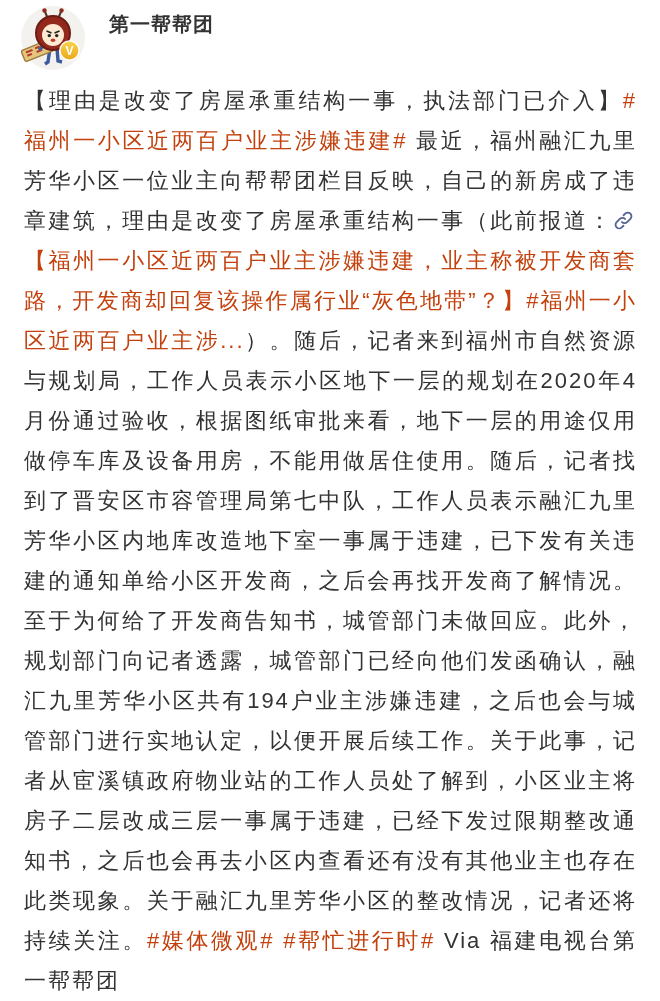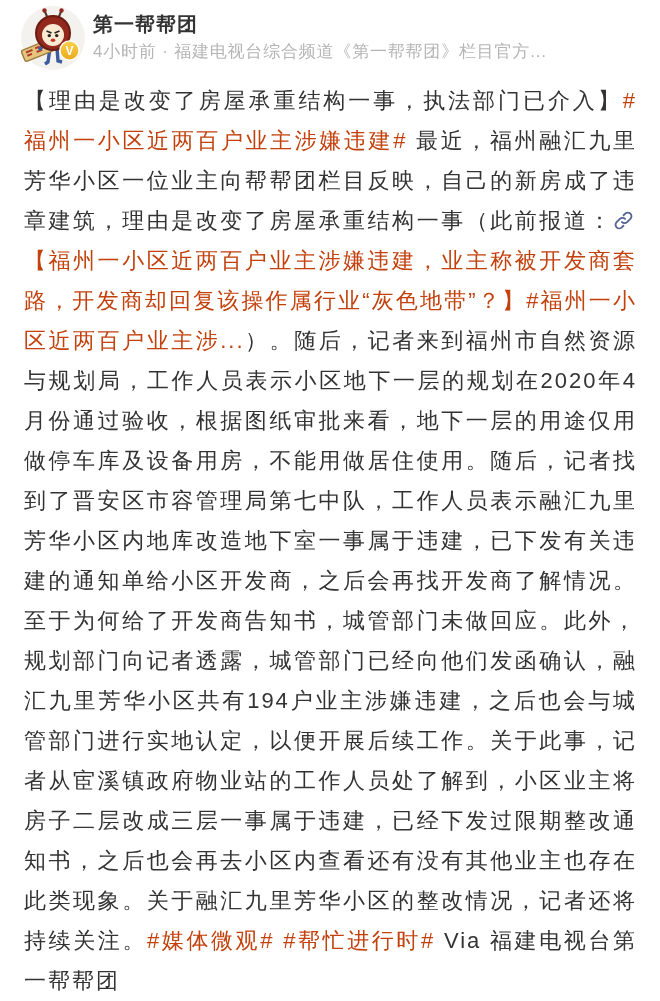--- a/index.html
+++ b/index.html
@@ -14,21 +14,21 @@
   .post-header{
     position:absolute;left:21px;top:6px;right:10px;height:66px;
   }
   .avatar-wrap{
     position:absolute;left:0;top:0;width:64px;height:64px;
   }
   .avatar-wrap svg.mascot{display:block;}
   .v-badge{
     position:absolute;left:38px;top:34px;width:21px;height:21px;
   }
-  .head-text{position:absolute;left:72px;top:5px;right:0;}
+  .head-text{position:absolute;left:88px;top:5px;right:0;}
   .username{
     font-size:20px;font-weight:bold;color:#333333;
     letter-spacing:1px;line-height:26px;
     white-space:nowrap;
   }
   .meta{
     margin-top:5px;
     font-size:17px;color:#b5b5b5;letter-spacing:0.8px;
     line-height:20px;white-space:nowrap;overflow:hidden;text-overflow:clip;
   }
@@ -88,21 +88,20 @@
               <stop offset="1" stop-color="#eaa819"></stop>
             </linearGradient>
           </defs>
           <circle cx="10.5" cy="10.5" r="9.6" fill="url(#gold)" stroke="#ffffff" stroke-width="1.4"></circle>
           <text x="10.5" y="15" text-anchor="middle" font-size="12" font-weight="bold" fill="#ffffff" font-family="Liberation Sans, DejaVu Sans, sans-serif">V</text>
         </svg>
       </span>
     </div>
     <div class="head-text">
       <div class="username">第一帮帮团</div>
-      <div class="meta">4小时前 · 福建电视台综合频道《第一帮帮团》栏目官方...</div>
     </div>
   </header>
 
   <p class="post-body"><span>【理由是改变了房屋承重结构一事，执法部门已介入】</span><a class="lnk">#福州一小区近两百户业主涉嫌违建#</a><span> 最近，福州融汇九里芳华小区一位业主向帮帮团栏目反映，自己的新房成了违章建筑，理由是改变了房屋承重结构一事（此前报道：</span><a class="lnk"><svg class="link-icon" width="21" height="21" viewBox="0 0 24 24">
           <path d="M10.2 13.8a4.2 4.2 0 0 0 5.94 0l3.72-3.72a4.2 4.2 0 1 0-5.94-5.94l-1.86 1.86" fill="none" stroke="#546494" stroke-width="2.1" stroke-linecap="round"></path>
           <path d="M13.8 10.2a4.2 4.2 0 0 0-5.94 0L4.14 13.92a4.2 4.2 0 1 0 5.94 5.94l1.86-1.86" fill="none" stroke="#546494" stroke-width="2.1" stroke-linecap="round"></path>
         </svg><span>【福州一小区近两百户业主涉嫌违建，业主称被开发商套路，开发商却回复该操作属行业“灰色地带”？】</span></a><a class="lnk">#福州一小区近两百户业主涉...</a><span>）。随后，记者来到福州市自然资源与规划局，工作人员表示小区地下一层的规划在2020年4月份通过验收，根据图纸审批来看，地下一层的用途仅用做停车库及设备用房，不能用做居住使用。随后，记者找到了晋安区市容管理局第七中队，工作人员表示融汇九里芳华小区内地库改造地下室一事属于违建，已下发有关违建的通知单给小区开发商，之后会再找开发商了解情况。至于为何给了开发商告知书，城管部门未做回应。此外，规划部门向记者透露，城管部门已经向他们发函确认，融汇九里芳华小区共有194户业主涉嫌违建，之后也会与城管部门进行实地认定，以便开展后续工作。关于此事，记者从宦溪镇政府物业站的工作人员处了解到，小区业主将房子二层改成三层一事属于违建，已经下发过限期整改通知书，之后也会再去小区内查看还有没有其他业主也存在此类现象。关于融汇九里芳华小区的整改情况，记者还将持续关注。</span><a class="lnk">#媒体微观# </a><a class="lnk">#帮忙进行时#</a><span> Via 福建电视台第一帮帮团</span></p>
 
 </div>
 

